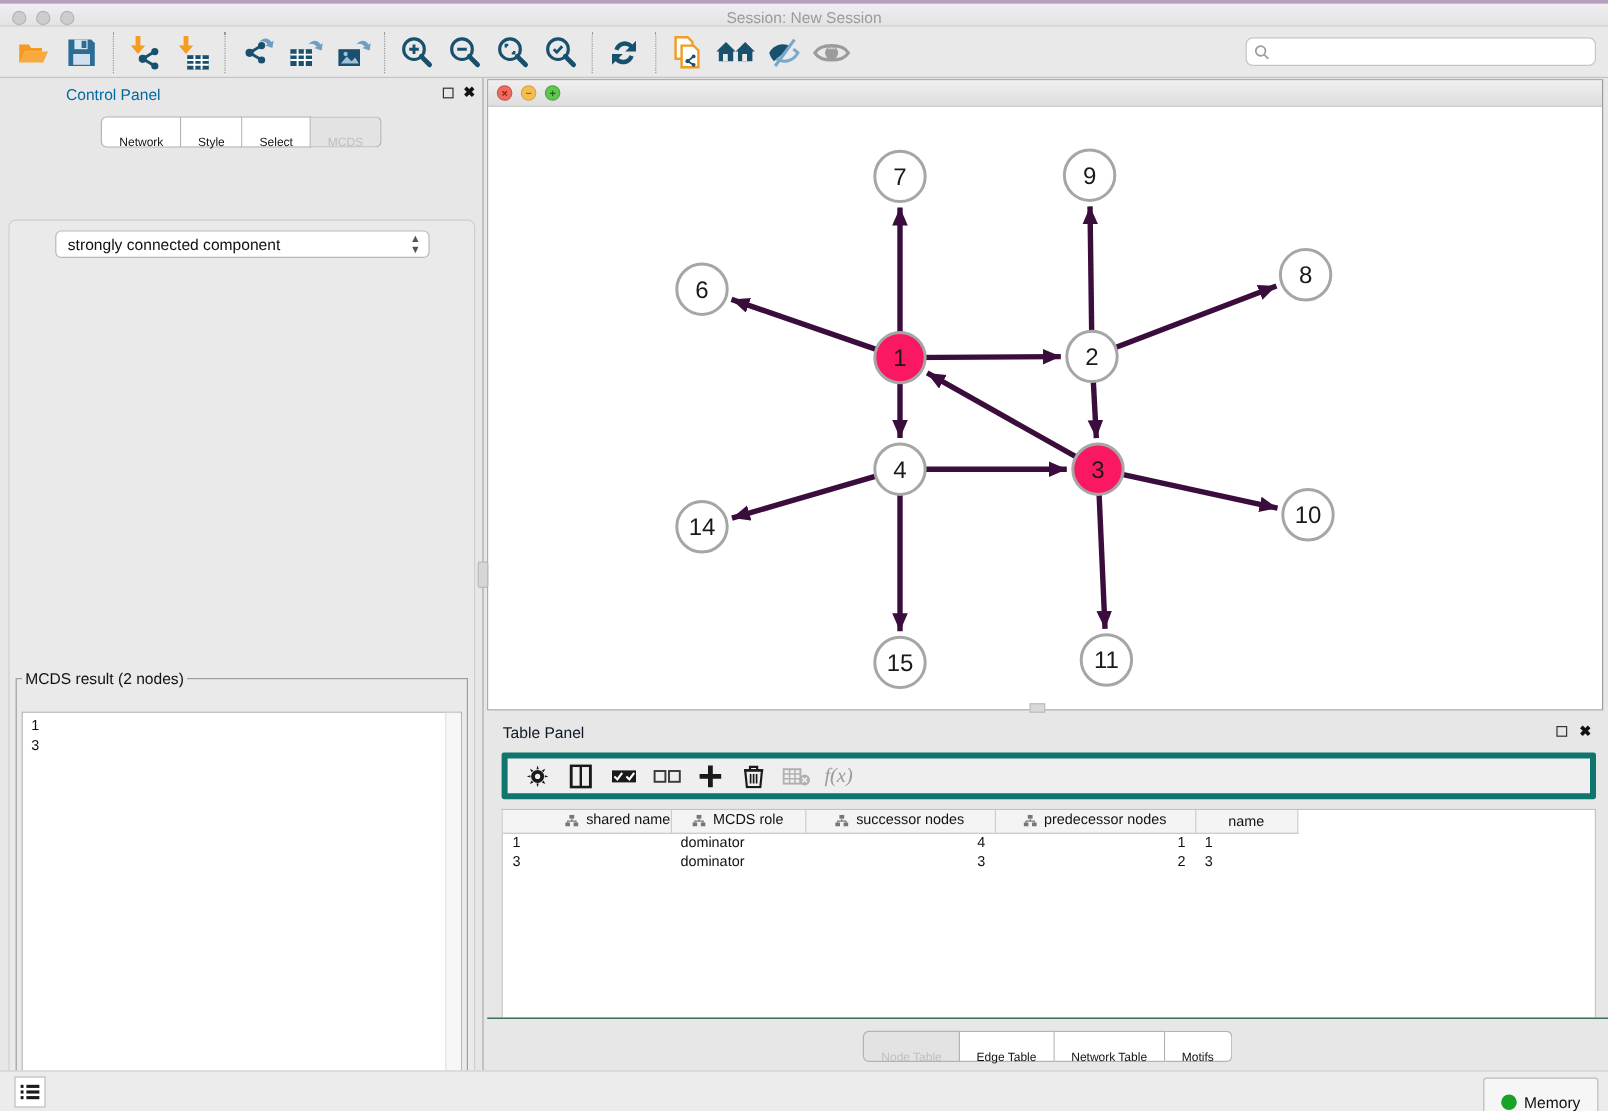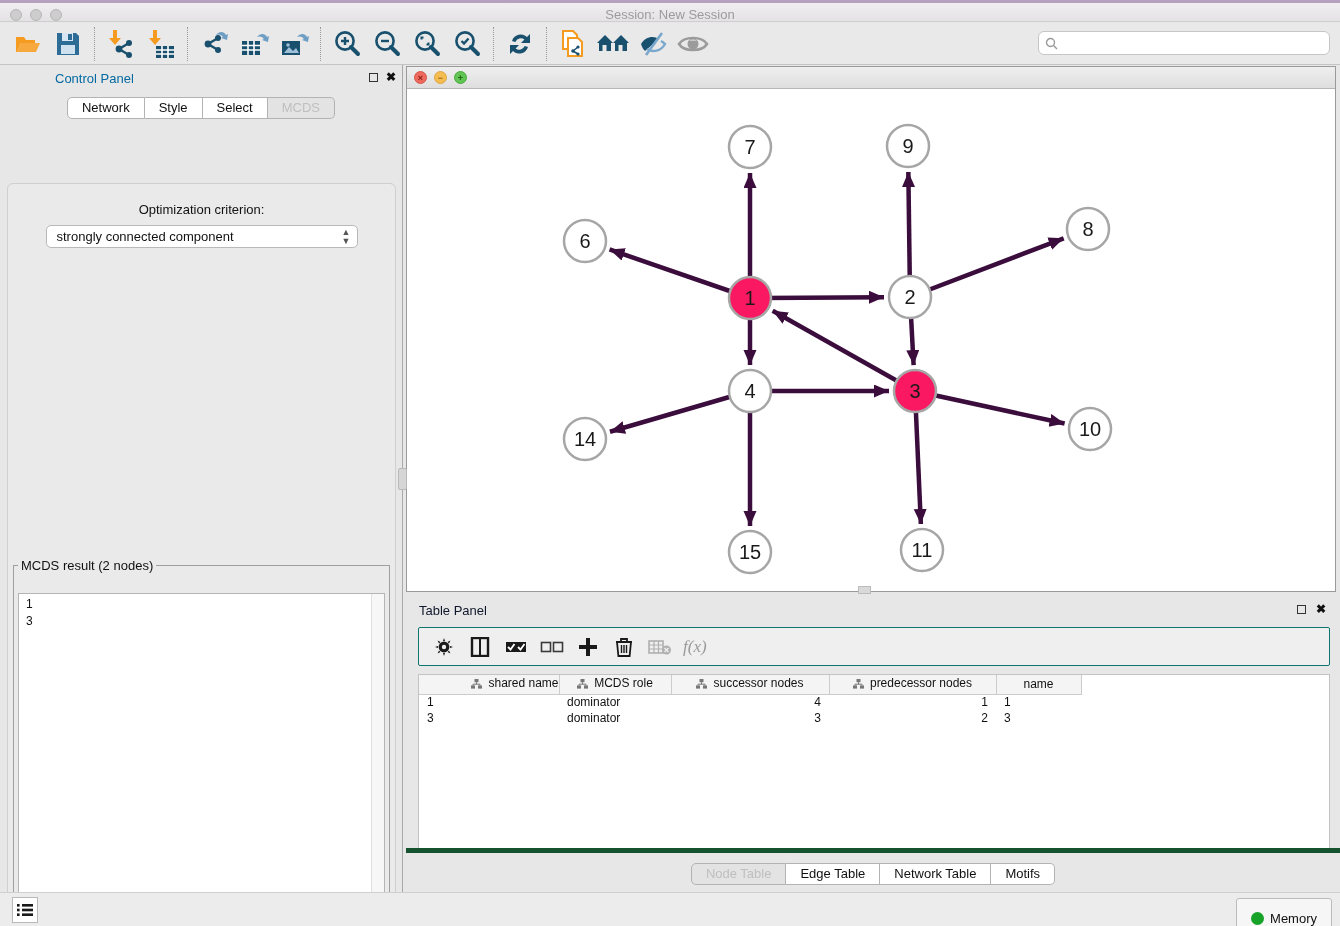--- a/index.html
+++ b/index.html
@@ -34,21 +34,21 @@
   
   #control-panel { position:absolute; left:0; top:65px; width:403px; height:827px;
     background:#e7e7e7; border-right:1px solid #a9a9a9; }
   .panel-head { position:relative; height:26px; }
   .panel-head .ptitle { position:absolute; left:13px; top:6px; font-size:13px; color:#0369a1;margin-left:42px; }
   .panel-head .float-box { position:absolute; right:24px; top:8px; width:9px; height:9px;
     border:1.5px solid #333; }
   .panel-head .close-x { position:absolute; right:6px; top:5px; font-size:12px;
     font-weight:bold; color:#111; }
   .tabrow { display:flex; justify-content:center; margin-top:6px; position:relative; z-index:2; }
-  .tab { height:22px; padding:0 14px; font-size:13px; line-height:20px;
+  .tab { height:22px; padding:12px 14px; font-size:10px; line-height:20px;
     background:#fff; border:1px solid #b3b3b3; border-left:none; color:#111; }
   .tab:first-child { border-left:1px solid #b3b3b3; border-radius:5px 0 0 5px; }
   .tab:last-child { border-radius:0 5px 5px 0; }
   .tab.selected { background:#e3e3e3; color:#bfbfbf; }
   #cp-body { position:absolute; left:7px; top:118px; width:389px; height:761px;
     background:#eaeaea; border:1px solid #cfcfcf; border-radius:6px; }
   #opt-label { text-align:center; margin-top:18px; font-size:13px; color:#111; }
   #criterion { position:relative; margin:8px auto 0; width:312px; height:23px;
     background:#fff; border:1px solid #b9b9b9; border-radius:5px;
     font-size:13px; line-height:21px; padding-left:10px; color:#111; }
@@ -85,37 +85,37 @@
   #net-titlebar .title { position:absolute; width:100%; text-align:center; top:3px;
     font-size:13px; color:#1a1a1a; }
   #net-canvas { position:absolute; left:0; top:22px; right:0; bottom:0; background:#fff; }
   #h-splitter-handle { position:absolute; left:858px; top:586px; width:13px; height:8px;
     background:#d9d9d9; border:1px solid #bcbcbc; z-index:5; }
 
   
   #table-panel { position:absolute; left:406px; top:595px; width:934px; height:297px;
     background:#e7e7e7; }
   #tp-toolbar { position:absolute; left:12px; top:32px; width:912px; height:39px;
-    background:#efefef; border:1px solid #0f766e; border-radius:2px;
+    background:#efefef; border:5px solid #0f766e; border-radius:2px;
     display:flex; align-items:center; padding-left:10px; }
   .tpbtn { width:30px; height:28px; display:flex; align-items:center;
     justify-content:center; margin-right:6px; }
   #fx-label { font-size:17px; color:#9a9a9a; font-family:"Liberation Serif",serif;
     font-style:italic; margin-left:2px; }
   #node-table { position:absolute; left:12px; top:79px; width:912px; height:174px;
     background:#fff; border:1px solid #c3c3c3; border-bottom:none; }
   #node-table table { border-collapse:collapse; width:662px; table-layout:fixed; }
   #node-table th { background:#f4f4f4; border:1px solid #cccccc; border-top:none;
     height:19px; font-size:12px; font-weight:normal; color:#111; text-align:center; }
   #node-table th:first-child { border-left:none;text-align:right; }
   #node-table th .hicon { display:inline-block; vertical-align:-2px; margin-right:6px; }
   #node-table td { height:16px; font-size:12px; color:#111; padding:0 8px; }
   .al { text-align:left; } .ar { text-align:right; }
   #tp-tabstrip { position:absolute; left:0; right:0; top:253px; height:44px;
-    background:#e7e7e7; border-top:5px solid #14532d; }
+    background:#e7e7e7; border-top:1px solid #14532d; }
   #tp-tabstrip .tabrow { margin-top:10px; }
 
   
   #tp-head { position:relative; height:30px; }
   #tp-head .ptitle { position:absolute; left:13px; top:8px; font-size:13px; color:#0f172a; }
   #tp-head .float-box { position:absolute; right:34px; top:10px; width:9px; height:9px;
     border:1.5px solid #333; }
   #tp-head .close-x { position:absolute; right:14px; top:7px; font-size:12px;
     font-weight:bold; color:#111; }
 
@@ -290,21 +290,20 @@
     <span class="float-box"></span>
     <span class="close-x">✖</span>
   </div>
   <div class="tabrow">
     <span class="tab">Network</span>
     <span class="tab">Style</span>
     <span class="tab">Select</span>
     <span class="tab selected">MCDS</span>
   </div>
   <div id="cp-body">
-    <div id="opt-label">Optimization criterion:</div>
     <div id="criterion">
       <span>strongly connected component</span>
       <span class="stepper">▲<br>▼</span>
     </div>
     <fieldset id="result-box">
       <legend>MCDS result (2 nodes)</legend>
       <div id="result-inner">
         <div id="result-text"><span>1</span>
 <span>3</span></div>
         <div id="result-scroll"></div>

